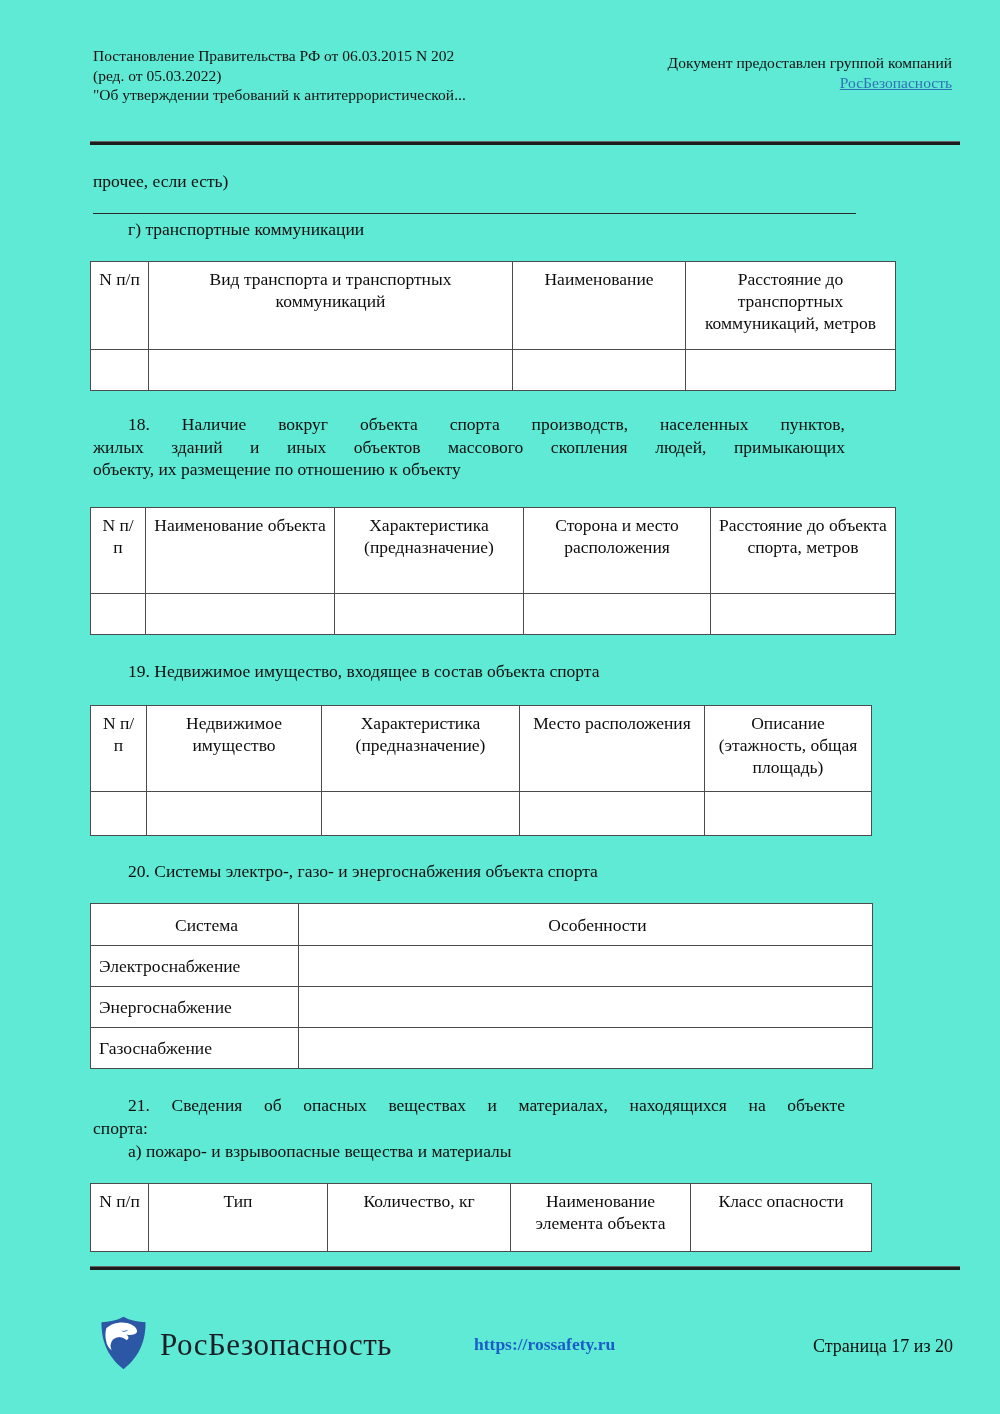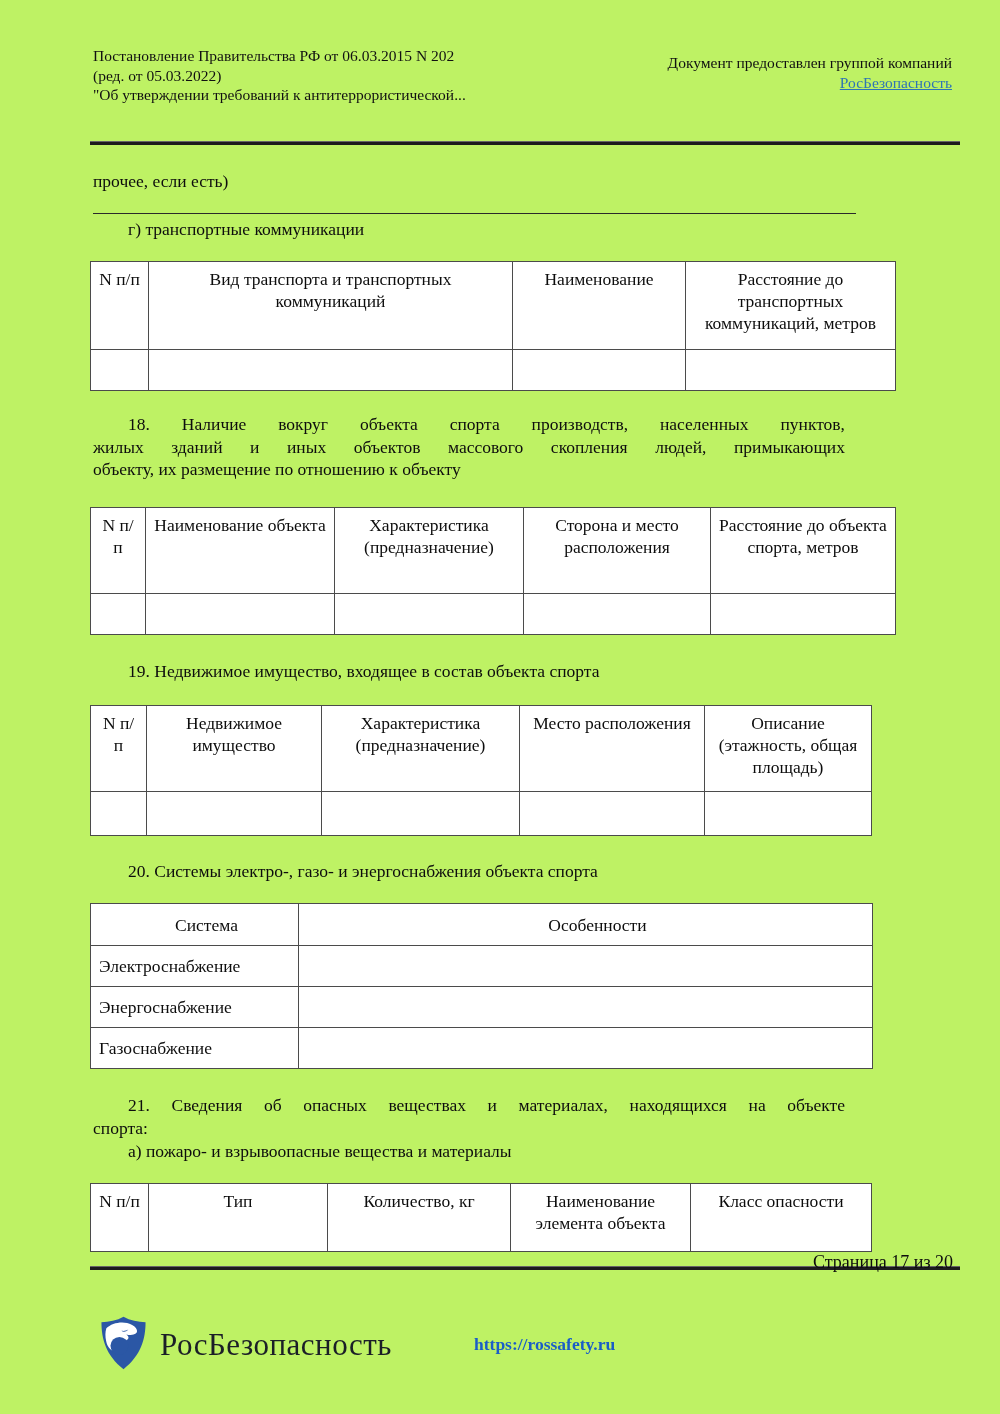--- a/index.html
+++ b/index.html
@@ -1,17 +1,17 @@
 <!DOCTYPE html>
 <html><head>
 <meta charset="utf-8">
 <style>
   html,body{margin:0;padding:0;background:#ffffff;}
   .page{
-    position:relative;width:1000px;height:1414px;background:#bef264;
+    position:relative;width:1000px;height:1414px;background:#5eead4;
     font-family:"Liberation Serif","DejaVu Serif",serif;color:#111;overflow:hidden;
   }
   .abs{position:absolute;}
   
   .hdr-left{left:93px;top:46px;width:470px;font-size:15.5px;line-height:19.5px;}
   .hdr-right{left:560px;top:53px;width:392px;text-align:right;font-size:15.5px;line-height:20px;}
   .hdr-link{color:#2e74b5;text-decoration:underline;cursor:pointer;}
   .rule{left:90px;width:870px;height:3px;background:#1c1c1c;border-top:1px solid #666;}
   .rule-top{top:141px;}
   .rule-bottom{top:1266px;}
@@ -47,21 +47,21 @@
   .t3 .drow td{height:44px;}
   .t4{left:90px;top:903px;width:782px;}
   .t4 .hrow td{height:42px;padding-left:32px;}
   .t4 .drow td{height:41px;}
   .t5{left:90px;top:1183px;width:781px;}
   .t5 .hrow td{height:68px;}
   
   .footer-logo{left:99px;top:1314px;width:49px;height:58px;}
   .footer-brand{left:160px;top:1327px;font-size:31px;letter-spacing:0.5px;color:#1b1f27;}
   .footer-url{left:474px;top:1334px;font-size:17.5px;font-weight:bold;color:#1a5dc8;cursor:pointer;}
-  .footer-page{left:653px;top:1252px;width:300px;text-align:right;font-size:18px;color:#0d0d0d;}
+  .footer-page{left:653px;top:1336px;width:300px;text-align:right;font-size:18px;color:#0d0d0d;}
 </style>
 </head>
 <body>
 
 <div class="page">
 
   <div class="abs hdr-left">
     <div>Постановление Правительства РФ от 06.03.2015 N 202</div>
     <div>(ред. от 05.03.2022)</div>
     <div>"Об утверждении требований к антитеррористической...</div>

